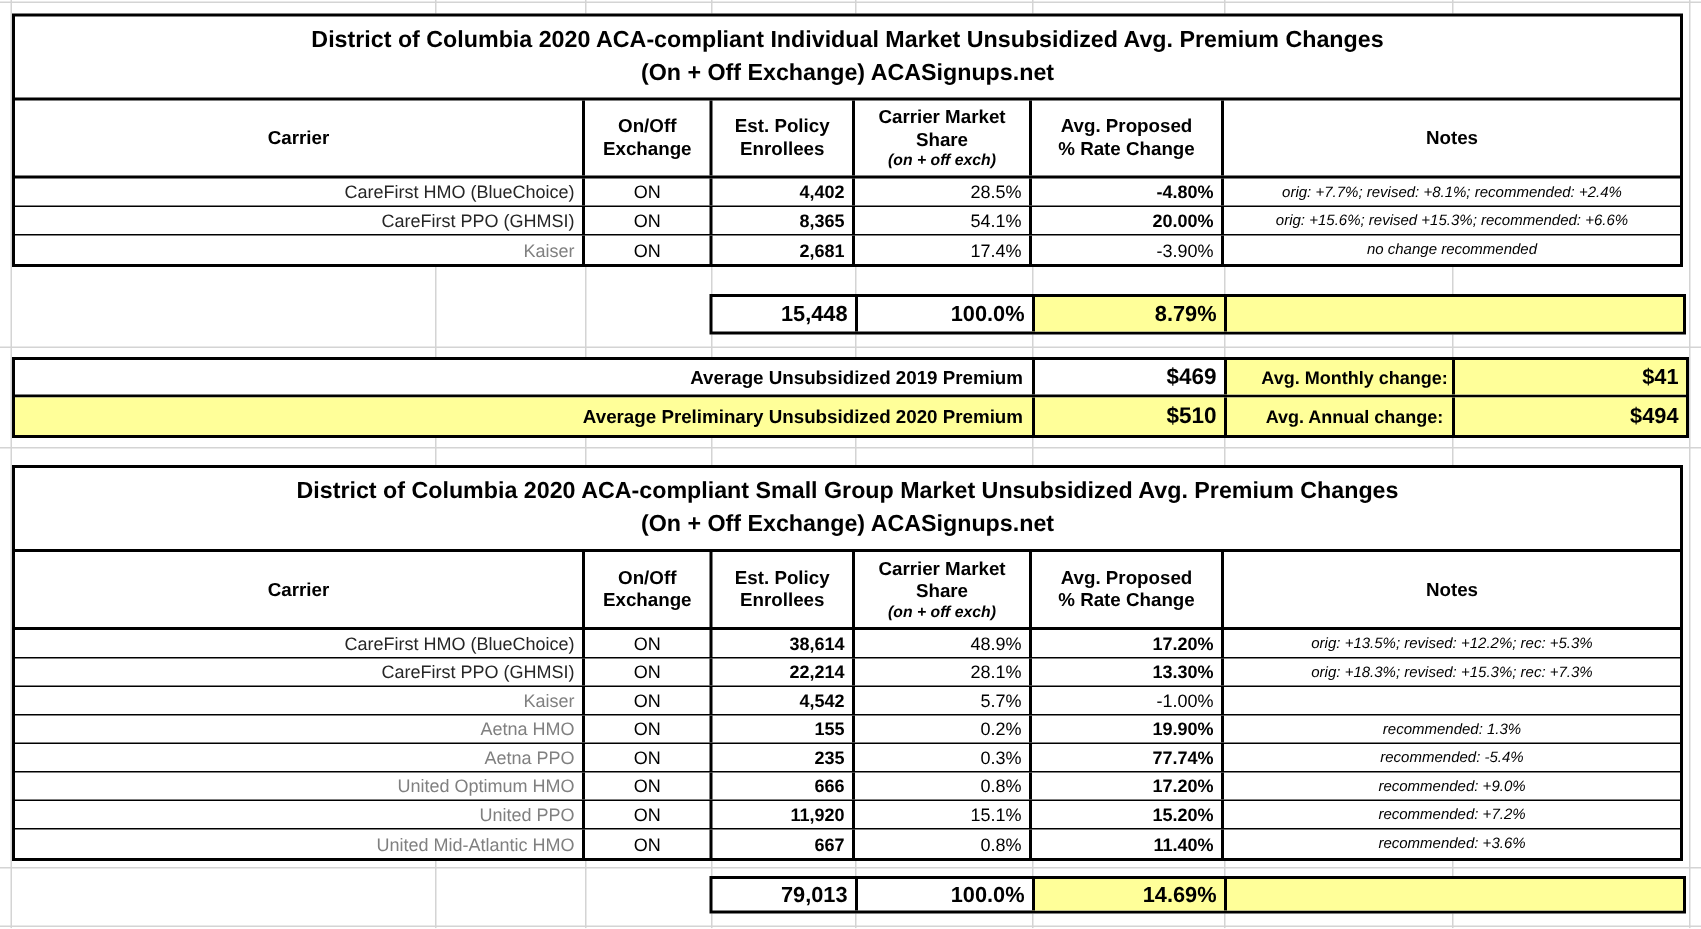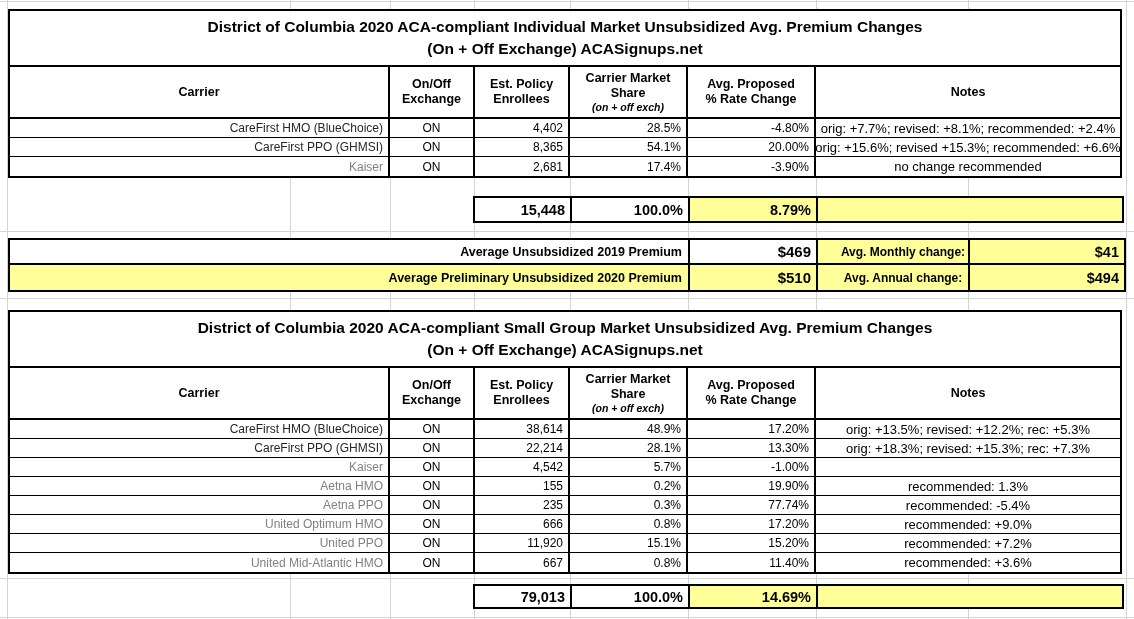--- a/index.html
+++ b/index.html
@@ -20,24 +20,24 @@
   .hdr-cell{border-right:2px solid #000;display:flex;flex-direction:column;align-items:center;
     justify-content:center;font-weight:bold;font-size:12.5px;line-height:1.18;text-align:center;padding:0 2px;}
   .hdr-cell:last-child{border-right:none;}
   .share-sub{font-style:italic;font-size:10.5px;font-weight:bold;}
   .row{display:grid;grid-template-columns:380px 85px 95px 118px 128px 304px;height:19px;border-bottom:1px solid #000;}
   .row:last-child{border-bottom:none;}
   .cell{border-right:2px solid #000;display:flex;align-items:center;font-size:12px;overflow:hidden;white-space:nowrap;}
   .cell:last-child{border-right:none;}
   .ra{justify-content:flex-end;padding-right:5px;}
   .ca{justify-content:center;}
-  .bold{font-weight:normal;}
+  .bold{font-weight:bold;}
   .carrier{justify-content:flex-end;padding-right:5px;color:#262626;}
   .muted{color:#808080;}
-  .notes-cell{justify-content:center;font-size:13px;}
+  .notes-cell{justify-content:center;font-style:italic;font-size:10px;}
 
   
   .totals{position:absolute;left:473px;width:651px;border:2px solid #000;display:grid;
     grid-template-columns:95px 118px 128px 306px;background:#fff;z-index:2;}
   .totals .cell{border-right:none;border-left:2px solid #000;font-size:14.5px;font-weight:bold;}
   .totals .cell:first-child{border-left:none;}
   .hl{background:#FFFF99;}
 
   
   .avg{position:absolute;left:8px;top:238px;width:1118px;border:2px solid #000;background:#fff;z-index:2;}

